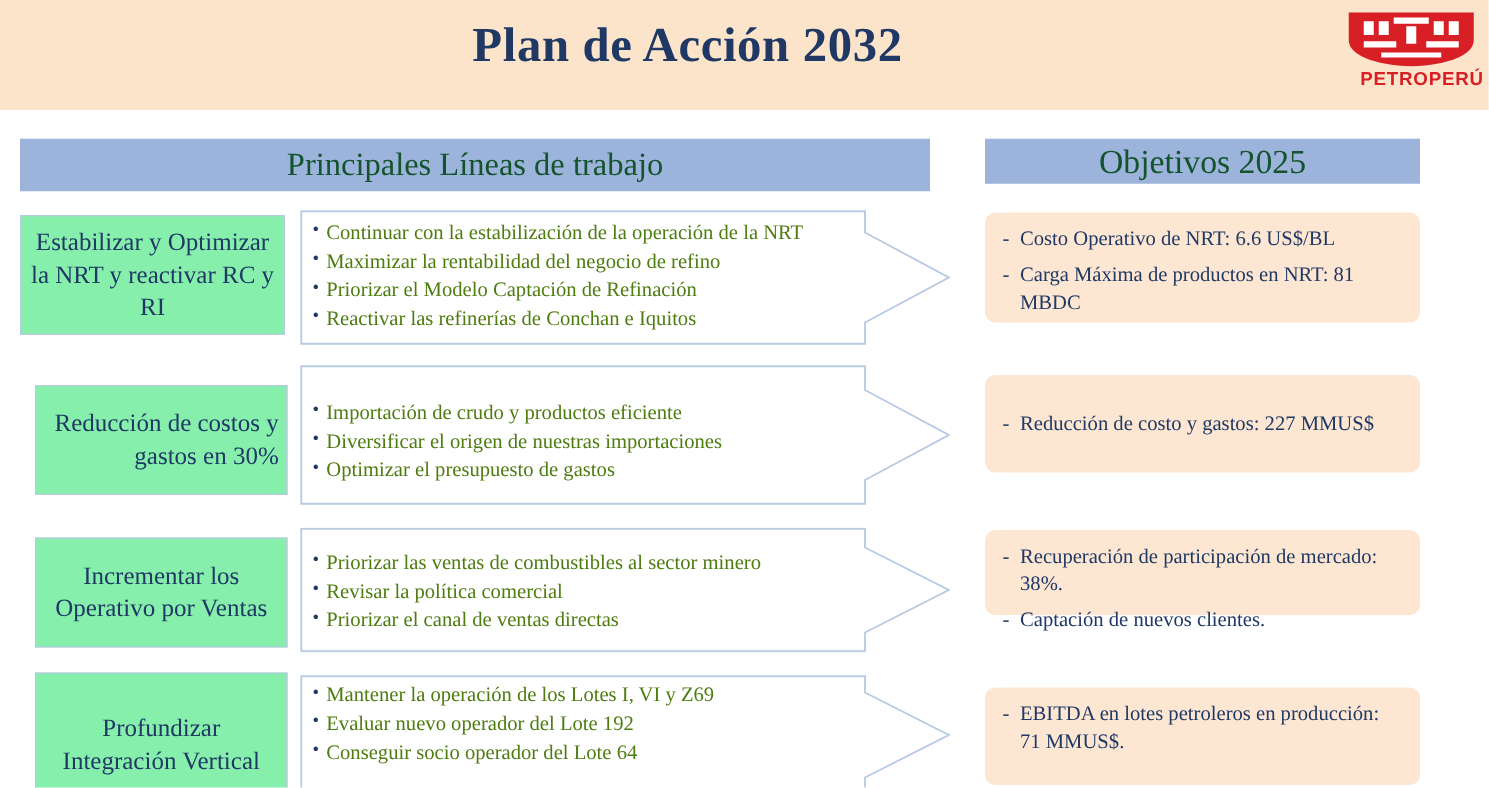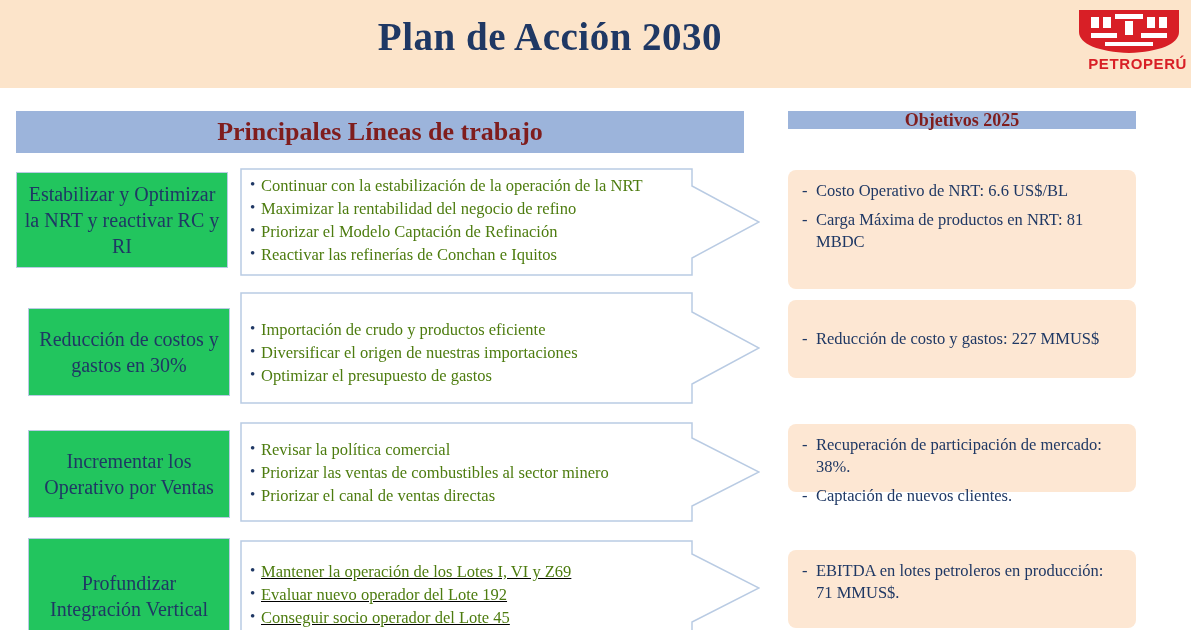--- a/index.html
+++ b/index.html
@@ -61,43 +61,43 @@
     font-weight: bold;
     color: #d81f26;
     letter-spacing: 0.6px;
     margin-top: 1px;
   }
 
   
   .col-head {
     position: absolute;
     background: #9cb4db;
-    color: #7f1d1d;
-    font-family: "Liberation Serif", serif;
-    font-weight: bold;
+    color: #14532d;
+    font-family: "Liberation Serif", serif;
+    font-weight: normal;
     text-align: center;
     display: flex;
     align-items: center;
     justify-content: center;
   }
   #head-lineas {
     left: 16px; top: 111px;
     width: 728px; height: 42px;
     font-size: 26px;
   }
   #head-objetivos {
     left: 788px; top: 111px;
-    width: 348px; height: 18px;
-    font-size: 18px;
+    width: 348px; height: 36px;
+    font-size: 27px;
   }
 
   
   .row-label {
     position: absolute;
-    background: #22c55e;
+    background: #86efac;
     border: 1px solid #b9cbe3;
     color: #1f3864;
     font-family: "Liberation Serif", serif;
     font-size: 20px;
     line-height: 26px;
     text-align: center;
     display: flex;
     align-items: center;
     justify-content: center;
     padding: 4px 6px;
@@ -157,21 +157,21 @@
     left: 2px;
     top: 0;
   }
 </style>
 </head>
 <body>
 
 <div id="slide">
 
   <div class="header-band"></div>
-  <div class="header-title">Plan de Acción 2030</div>
+  <div class="header-title">Plan de Acción 2032</div>
 
   <div class="logo-wrap">
     <div class="logo-mark">
       <svg width="108" height="46" viewBox="0 0 108 46" xmlns="http://www.w3.org/2000/svg">
         <path d="M4 2 H104 V24 C104 36 84 44 54 45 C24 44 4 36 4 24 Z" fill="#d81f26"></path>
         <rect x="16" y="9" width="8" height="11" fill="#ffffff"></rect>
         <rect x="28" y="9" width="8" height="11" fill="#ffffff"></rect>
         <rect x="40" y="6" width="28" height="5" fill="#ffffff"></rect>
         <rect x="50" y="13" width="8" height="14" fill="#ffffff"></rect>
         <rect x="72" y="9" width="8" height="11" fill="#ffffff"></rect>
@@ -194,28 +194,28 @@
       <path d="M1 1 H452 V18 L519 54 L452 90 V107 H1 Z" fill="#ffffff" stroke="#b9cbe3" stroke-width="1.5"></path>
     </svg>
     <ul class="arrow-list">
       <li>Continuar con la estabilización de la operación de la NRT</li>
       <li>Maximizar la rentabilidad del negocio de refino</li>
       <li>Priorizar el Modelo Captación de Refinación</li>
       <li>Reactivar  las refinerías de Conchan e Iquitos</li>
     </ul>
   </div>
 
-  <div class="obj-box" style="left:788px; top:170px; width:348px; height:119px;">
+  <div class="obj-box" style="left:788px; top:170px; width:348px; height:88px;">
     <ul class="obj-list">
       <li>Costo Operativo de NRT: 6.6 US$/BL</li>
       <li>Carga Máxima de productos en NRT: 81 MBDC</li>
     </ul>
   </div>
 
-  <div class="row-label" style="left:28px; top:308px; width:202px; height:88px;">Reducción de costos y gastos en 30%</div>
+  <div class="row-label" style="left:28px; top:308px; width:202px; height:88px;text-align:right;">Reducción de costos y gastos en 30%</div>
 
   <div style="position:absolute; left:240px; top:292px; width:520px; height:112px;">
     <svg width="520" height="112" viewBox="0 0 520 112" xmlns="http://www.w3.org/2000/svg" style="position:absolute;left:0;top:0;">
       <path d="M1 1 H452 V20 L519 56 L452 92 V111 H1 Z" fill="#ffffff" stroke="#b9cbe3" stroke-width="1.5"></path>
     </svg>
     <ul class="arrow-list" style="top:26px;">
       <li>Importación de crudo y productos eficiente</li>
       <li>Diversificar el origen de nuestras importaciones</li>
       <li>Optimizar el presupuesto de gastos</li>
     </ul>
@@ -227,43 +227,43 @@
     </ul>
   </div>
 
   <div class="row-label" style="left:28px; top:430px; width:202px; height:88px;">Incrementar los Operativo por Ventas</div>
 
   <div style="position:absolute; left:240px; top:422px; width:520px; height:100px;">
     <svg width="520" height="100" viewBox="0 0 520 100" xmlns="http://www.w3.org/2000/svg" style="position:absolute;left:0;top:0;">
       <path d="M1 1 H452 V16 L519 50 L452 84 V99 H1 Z" fill="#ffffff" stroke="#b9cbe3" stroke-width="1.5"></path>
     </svg>
     <ul class="arrow-list" style="top:16px;">
+      <li>Priorizar las ventas de combustibles al sector minero</li>
       <li>Revisar la política comercial</li>
-      <li>Priorizar las ventas de combustibles al sector minero</li>
       <li>Priorizar el canal de ventas directas</li>
     </ul>
   </div>
 
   <div class="obj-box" style="left:788px; top:424px; width:348px; height:68px;">
     <ul class="obj-list">
       <li>Recuperación de participación de mercado:  38%.</li>
       <li>Captación de nuevos clientes.</li>
     </ul>
   </div>
 
   <div class="row-label" style="left:28px; top:538px; width:202px; height:116px;">Profundizar Integración Vertical</div>
 
   <div style="position:absolute; left:240px; top:540px; width:520px; height:96px;">
     <svg width="520" height="96" viewBox="0 0 520 96" xmlns="http://www.w3.org/2000/svg" style="position:absolute;left:0;top:0;">
       <path d="M1 1 H452 V14 L519 48 L452 82 V95 H1 Z" fill="#ffffff" stroke="#b9cbe3" stroke-width="1.5"></path>
     </svg>
-    <ul class="arrow-list" style="top:20px;text-decoration:underline;">
+    <ul class="arrow-list" style="top:4px;">
       <li>Mantener la operación de los Lotes I, VI y Z69</li>
       <li>Evaluar  nuevo operador del Lote 192</li>
-      <li>Conseguir socio operador del Lote 45</li>
+      <li>Conseguir socio operador del Lote 64</li>
     </ul>
   </div>
 
   <div class="obj-box" style="left:788px; top:550px; width:348px; height:78px;">
     <ul class="obj-list">
       <li>EBITDA en lotes petroleros en producción: 71 MMUS$.</li>
     </ul>
   </div>
 
 </div>

